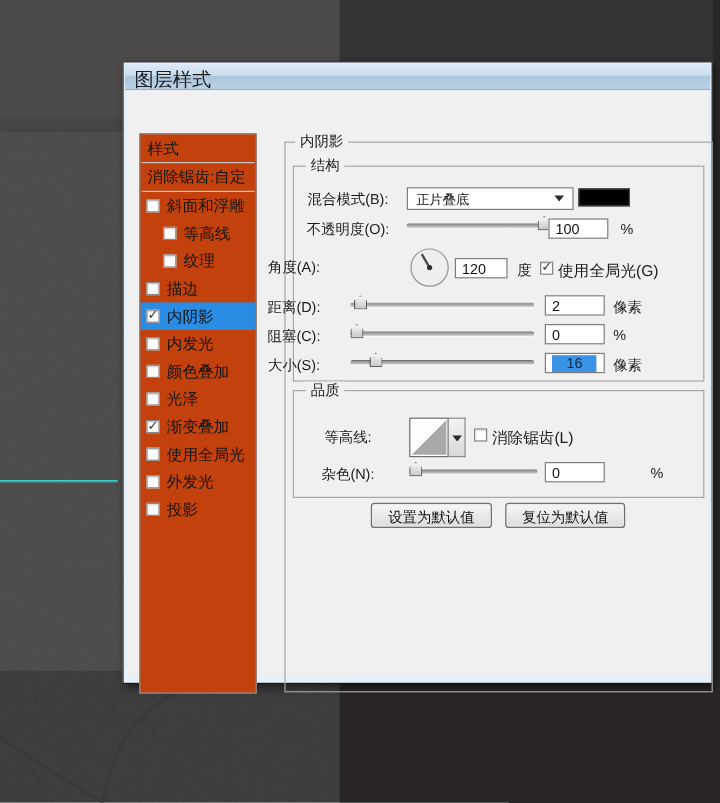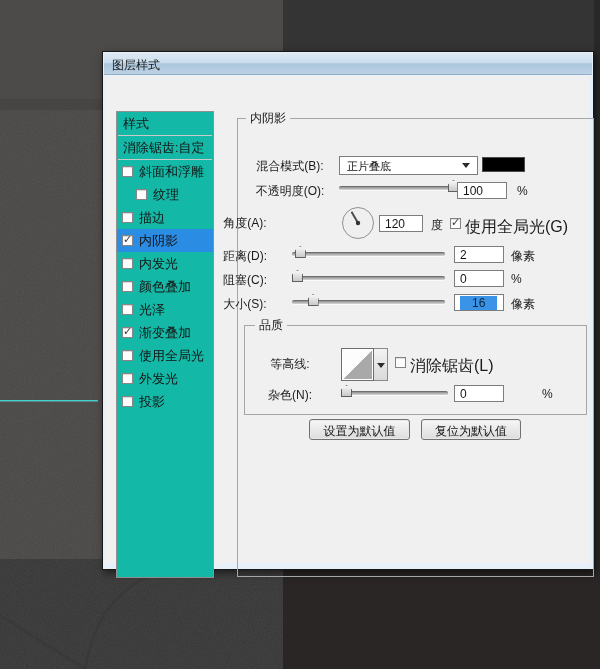--- a/index.html
+++ b/index.html
@@ -15,25 +15,25 @@
   .dark-right-strip  { left:594px; top:0; width:6px; height:570px; background:#282828; }
   .grain-svg { left:0; top:110px; width:283px; height:559px; pointer-events:none; }
   .guide-line { left:0; top:400px; width:98px; height:2px; border-bottom:1px solid rgba(122,64,64,.55); }
 
   
   .dialog { left:102px; top:51px; width:492px; height:519px;
             background:#e7f0f8; border:1px solid #161616; box-shadow:2px 3px 8px rgba(0,0,0,.55); }
   .titlebar { position:absolute; left:1px; top:1px; right:1px; height:22px;
               background:linear-gradient(#dfeaf5 0%, #cadded 45%, #abc6dd 52%, #bcd2e6 100%);
               border-bottom:1px solid #96aec3; }
-  .titlebar span { display:block; padding:4px 0 0 8px; font-size:12px; color:#1c1c1c; }
+  .titlebar span { display:block; padding:4px 0 0 8px; font-size:16px; color:#1c1c1c; }
   .dialog-body { position:absolute; left:3px; top:24px; right:4px; bottom:6px; background:#f0f0f0; }
 
   
-  .sidebar { left:10px; top:35px; width:98px; height:467px; background:#14b8a6;
+  .sidebar { left:10px; top:35px; width:98px; height:467px; background:#c2410c;
              border:1px solid #8f8f8f; overflow:hidden; }
   .sb-item { position:relative; height:23px; font-size:13px; color:#141414;
              display:flex; align-items:center; padding-left:22px; white-space:nowrap; }
   .sb-item.plain { padding-left:6px; }
   .sb-item.indent { padding-left:36px; }
   .sb-item.selected { background:#2b8ce4; }
   .sb-sep { height:1px; background:#c9c9c9; margin:0 1px; }
   .sb-check { position:absolute; left:5px; top:6px; width:11px; height:11px; background:#fdfdfd;
               border:1px solid #878787; box-shadow:inset 0 1px 1px rgba(0,0,0,.15); }
   .sb-item.indent .sb-check { left:19px; }
@@ -72,21 +72,21 @@
                    border-top:1px solid #6f6f6f; border-bottom:1px solid #fafafa; }
   .slider .thumb { position:absolute; top:1px; width:11px; height:12px;
                    background:linear-gradient(#f6f6f6,#c9c9c9);
                    border:1px solid #5f5f5f;
                    clip-path:polygon(50% 0,100% 38%,100% 100%,0 100%,0 38%); }
 
   .checkbox { position:absolute; width:11px; height:11px; background:#fdfdfd;
               border:1px solid #828282; box-shadow:inset 0 1px 1px rgba(0,0,0,.12); }
   .checkbox.checked::after { content:"✓"; position:absolute; left:0px; top:-3px;
               font-size:11px; font-weight:bold; color:#3a3a3a; }
-  .chk-lbl { position:absolute; font-size:16px; color:#1a1a1a; white-space:nowrap; }
+  .chk-lbl { position:absolute; font-size:13px; color:#1a1a1a; white-space:nowrap; }
 
   .dial { left:235px; top:130px; width:34px; height:34px; }
   .contour-thumb { left:235px; top:272px; width:33px; height:33px; border:1px solid #6d6d6d;
                    box-shadow:inset 0 0 0 1px #fff;
                    background:linear-gradient(to top left, #a9a9a9 49.4%, #fdfdfd 49.6%); }
   .contour-arrow { left:268px; top:272px; width:14px; height:33px; border:1px solid #8a8a8a;
                    border-left:none; background:linear-gradient(#f3f3f3,#d9d9d9); }
   .contour-arrow::after { content:""; position:absolute; left:3px; top:14px; width:0; height:0;
                    border-left:4px solid transparent; border-right:4px solid transparent;
                    border-top:5px solid #2b2b2b; }
@@ -134,20 +134,24 @@
 
     <span class="sb-label">消除锯齿:自定</span>
   </div>
           <div class="sb-sep"></div>
           <div class="sb-item">
     <span class="sb-check"></span>
     <span class="sb-label">斜面和浮雕</span>
   </div>
           <div class="sb-item indent">
     <span class="sb-check"></span>
+    <span class="sb-label">等高线</span>
+  </div>
+          <div class="sb-item indent">
+    <span class="sb-check"></span>
     <span class="sb-label">纹理</span>
   </div>
           <div class="sb-item">
     <span class="sb-check"></span>
     <span class="sb-label">描边</span>
   </div>
           <div class="sb-item selected">
     <span class="sb-check checked"></span>
     <span class="sb-label">内阴影</span>
   </div>
@@ -178,20 +182,23 @@
           <div class="sb-item">
     <span class="sb-check"></span>
     <span class="sb-label">投影</span>
   </div>
         </div>
 
       <div class="abs fieldset outer-group">
         <span class="legend">内阴影</span>
       </div>
 
+      <div class="abs fieldset struct-group">
+        <span class="legend" style="left:10px">结构</span>
+      </div>
 
       <div class="lbl" style="left:140px; top:82px">混合模式(B):</div>
       <div class="dropdown">
         <span>正片叠底</span>
         <span class="dd-arrow"></span>
       </div>
       <div class="swatch" style="background: rgb(0, 0, 0);"></div>
 
       <div class="lbl" style="left:140px; top:107px">不透明度(O):</div>
       <div class="slider" style="left:233px; top:103px; width:120px">

